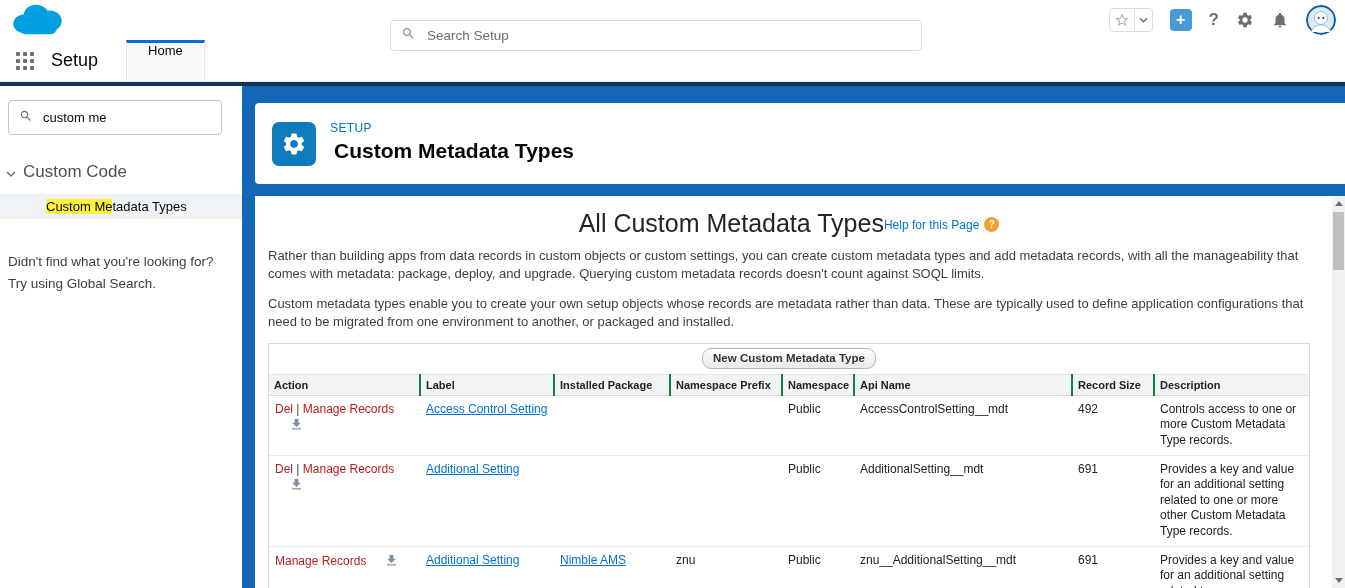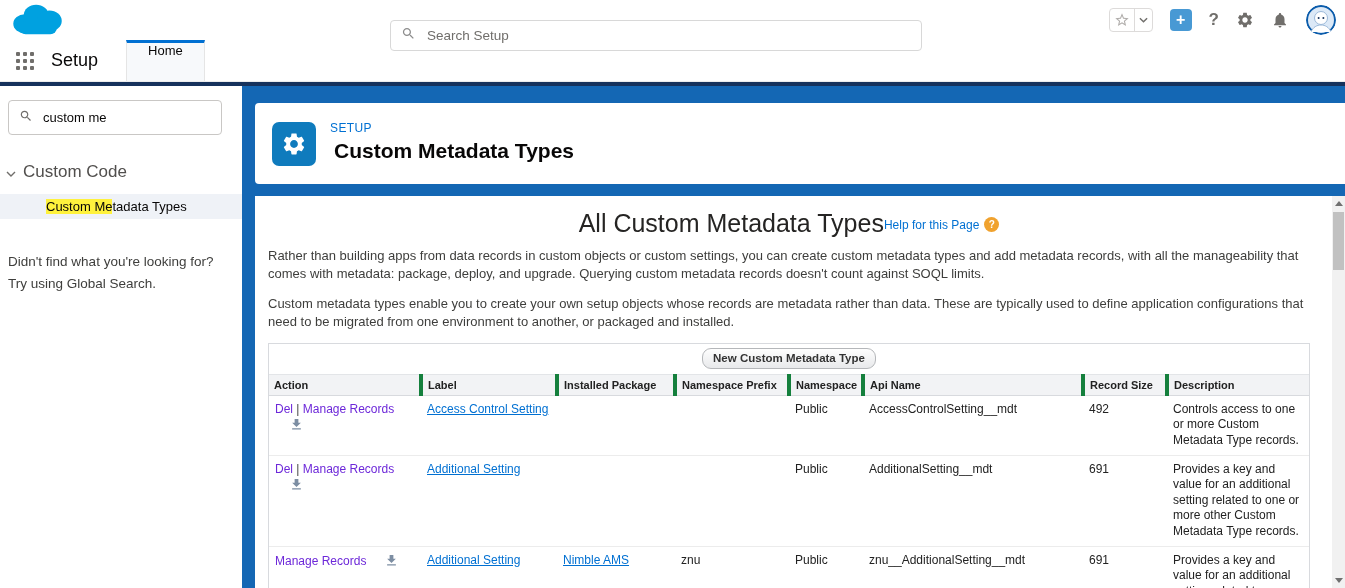--- a/index.html
+++ b/index.html
@@ -69,31 +69,31 @@
   .help a{font-size:12px;color:#0070d2;text-decoration:none;cursor:pointer}
   .helpdot{width:15px;height:15px;border-radius:50%;background:#f0a22e;color:#fff;font-size:10px;font-weight:bold;
     display:flex;align-items:center;justify-content:center;cursor:pointer}
   .intro{font-size:13px;color:#3e3e3c;line-height:1.42;margin:0 0 11px 0}
   .listbox{border:1px solid #d8dade;margin-top:2px;background:#fff}
   .btnrow{padding:4px 0 5px;text-align:center}
   .sfbtn{font-family:inherit;font-size:11.5px;font-weight:bold;color:#333;padding:3px 10px 4px;
     border:1px solid #b5b7ba;border-radius:9px;background:linear-gradient(#fefefe,#e8e9eb);cursor:pointer}
   table.sftable{width:100%;border-collapse:collapse;table-layout:fixed}
   .sftable thead th{background:#f2f3f5;border-top:1px solid #e3e5e8;border-bottom:1px solid #d8dade;
-    border-right:4px solid #15803d;font-size:11px;font-weight:bold;color:#222;text-align:left;
+    border-right:2px solid #15803d;font-size:11px;font-weight:bold;color:#222;text-align:left;
     padding:4px 5px;white-space:nowrap;overflow:hidden}
   .sftable thead th:last-child{border-right:0}
   .sftable th:nth-child(1){width:140px}.sftable th:nth-child(2){width:122px}
   .sftable th:nth-child(3){width:104px}.sftable th:nth-child(4){width:100px}
   .sftable th:nth-child(5){width:60px}.sftable th:nth-child(6){width:206px}
   .sftable th:nth-child(7){width:70px}
   .sftable tbody td{border-bottom:1px solid #ececec;padding:6px 6px;font-size:12px;color:#222;
     vertical-align:top;line-height:1.3;overflow:hidden}
   td.c-desc{font-size:11px;line-height:1.27;color:#232323}
-  a.alink{color:#6d28d9;text-decoration:none;cursor:pointer}
+  a.alink{color:#b91c1c;text-decoration:none;cursor:pointer}
   .sep{color:#444}
   a.lbl{color:#0070d2;cursor:pointer}
   .pkgic{margin-left:14px;vertical-align:-3px;display:inline-block}
   
   .vscroll{position:absolute;top:0;right:0;bottom:0;width:13px;background:#f1f1f1;cursor:default}
   .sarrow{position:absolute;left:0;width:13px;height:15px;display:flex;align-items:center;justify-content:center;background:#f1f1f1;cursor:pointer}
   .sarrow.up{top:0}.sarrow.down{bottom:0}
   .sthumb{position:absolute;left:1px;right:1px;top:16px;height:58px;background:#c1c1c1;cursor:pointer}
 </style>
 </head>

